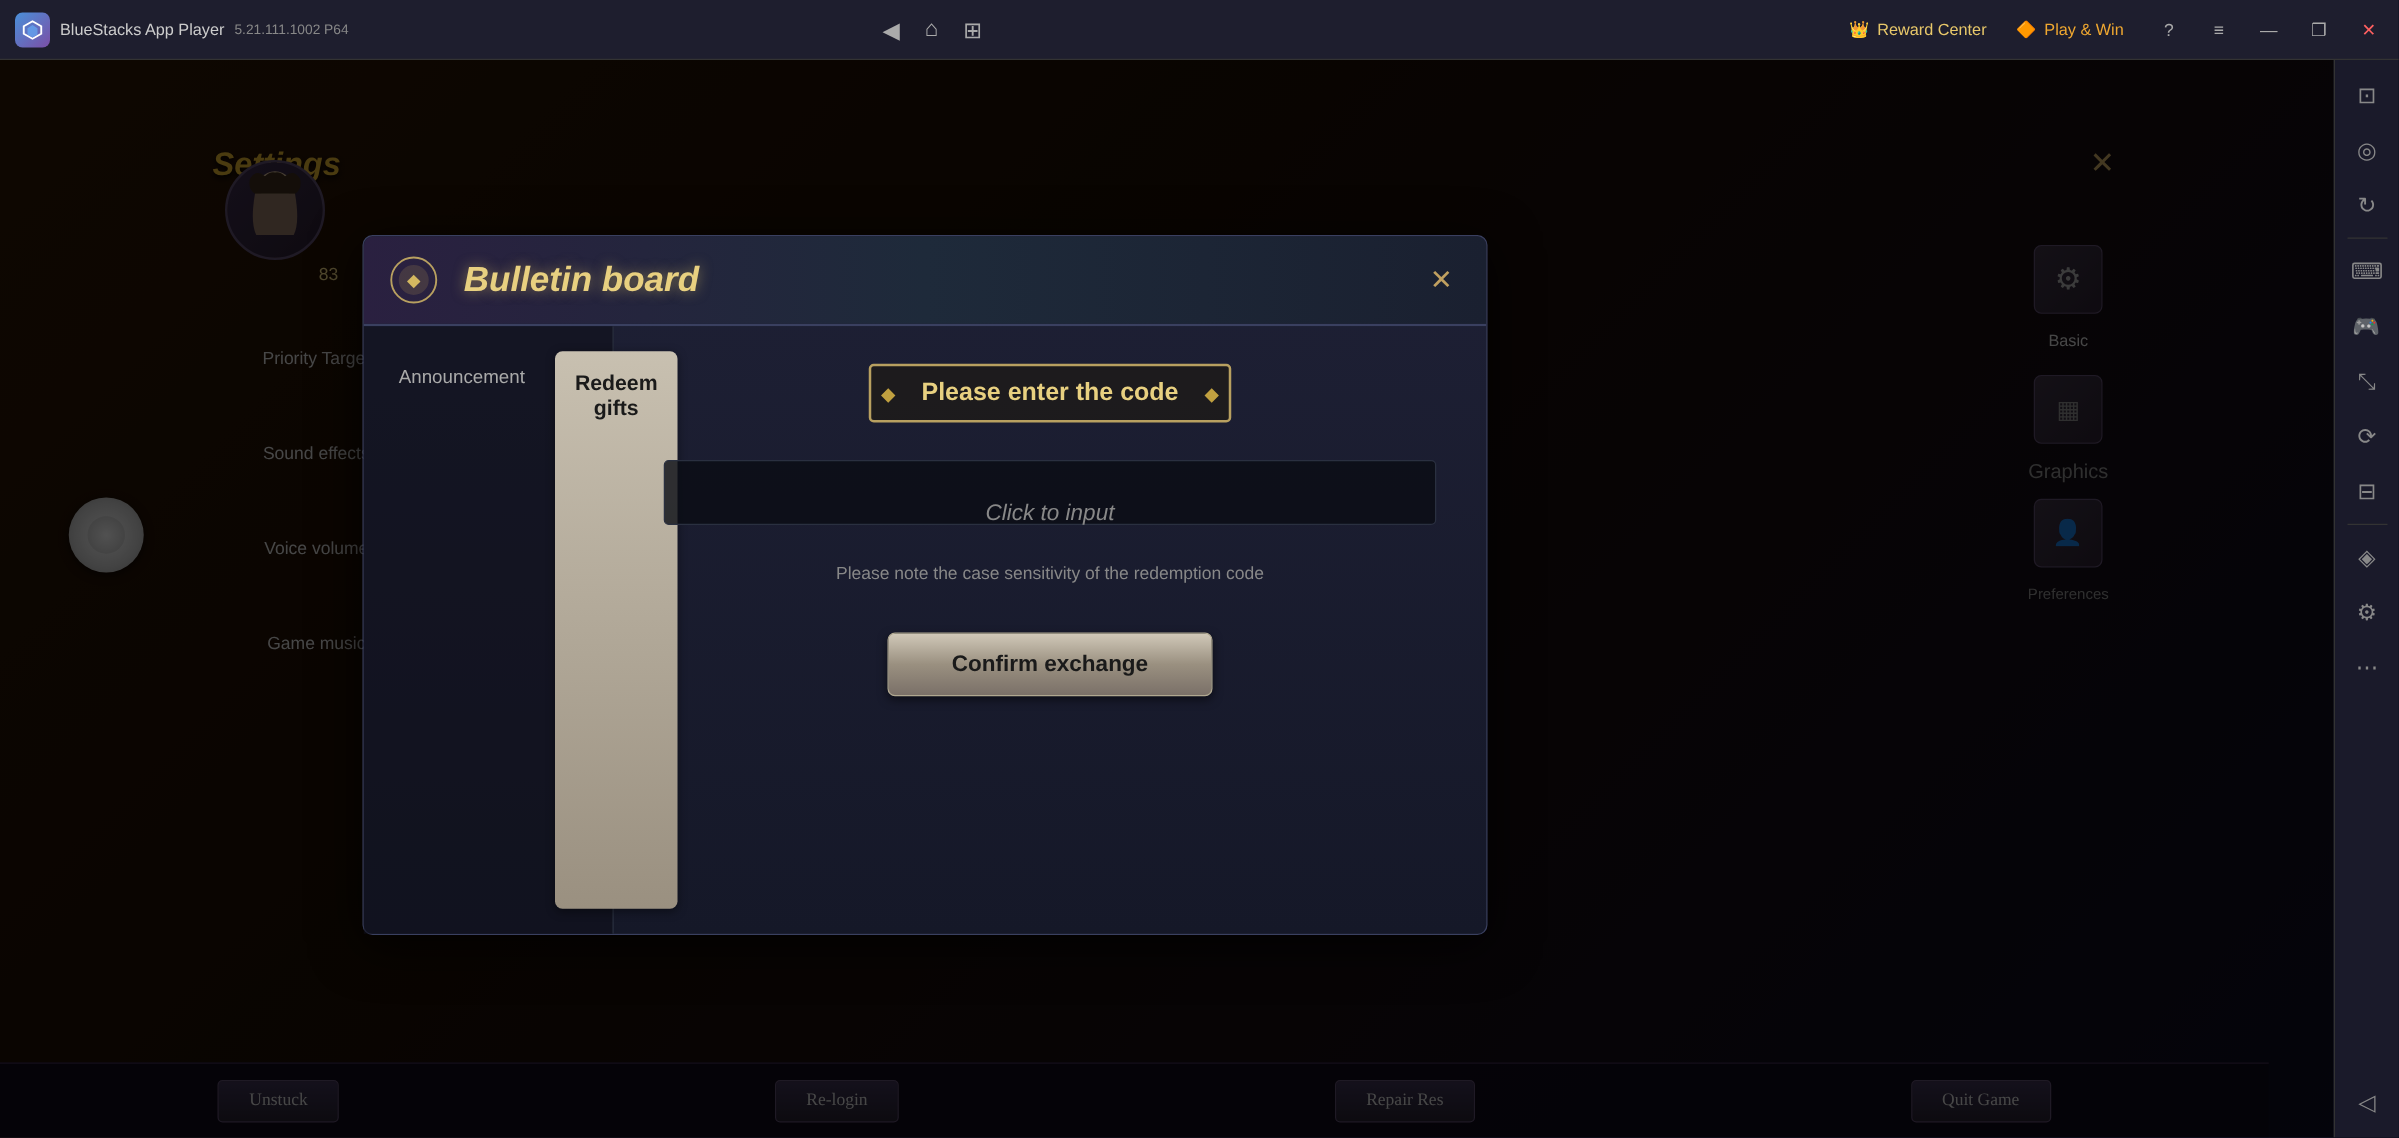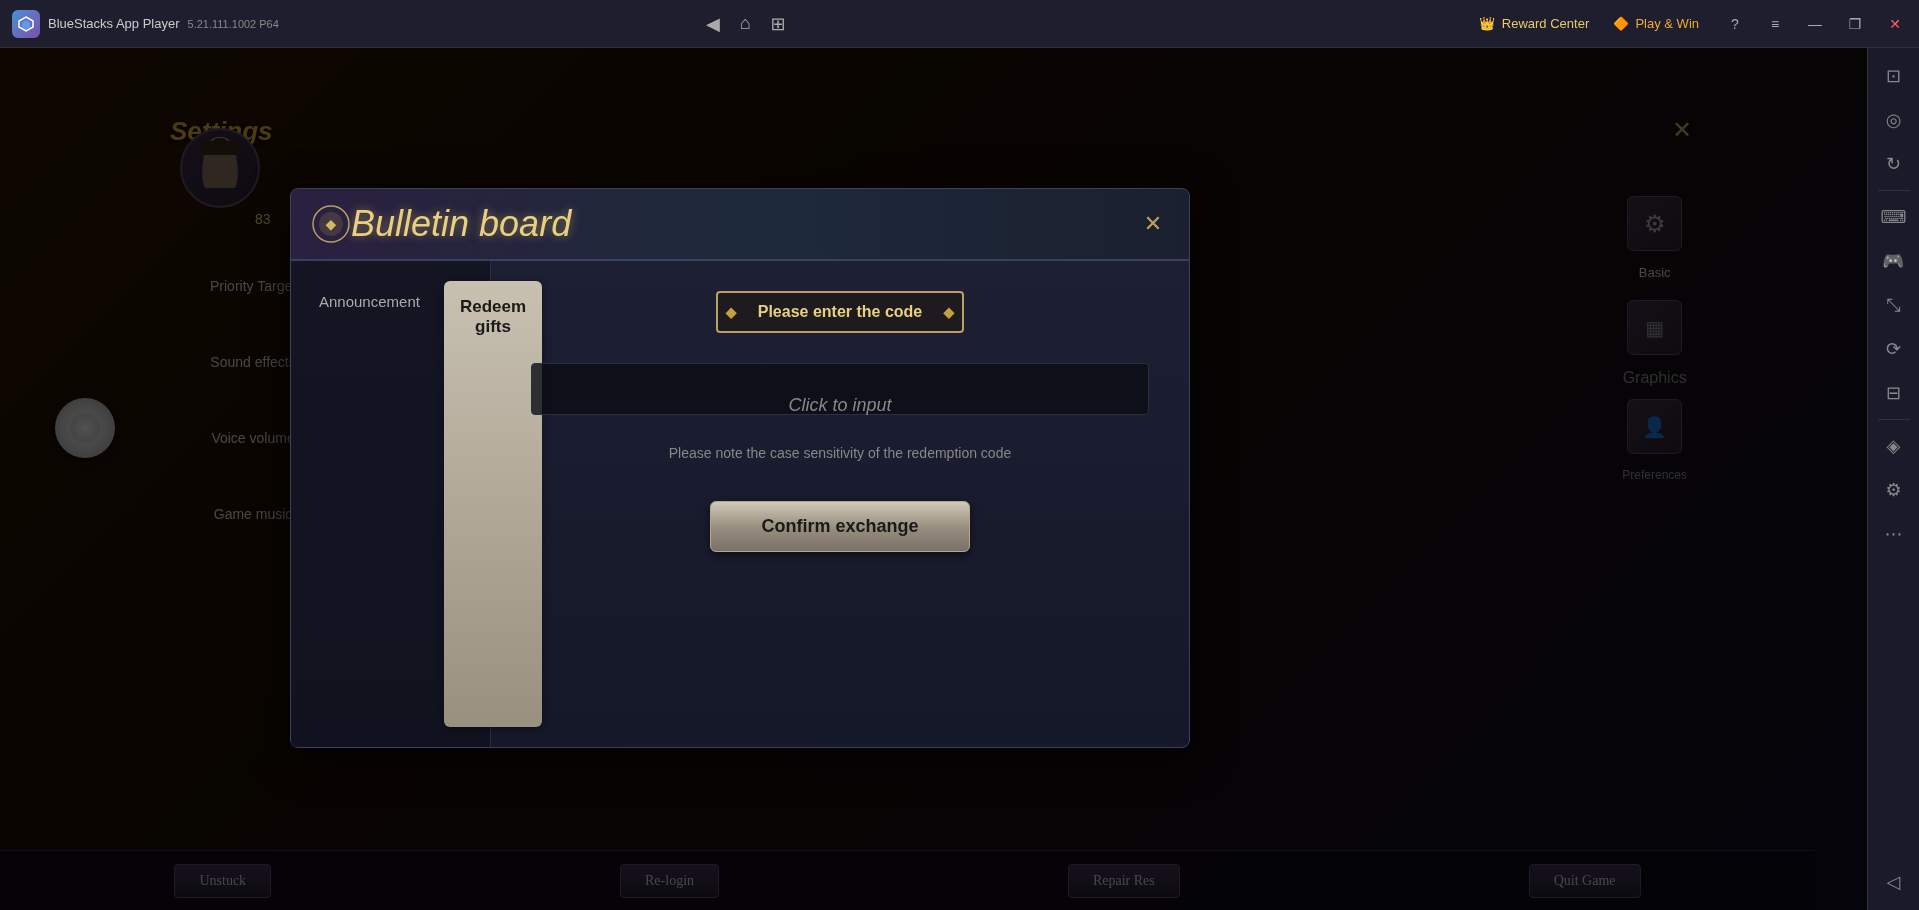--- a/index.html
+++ b/index.html
@@ -25,21 +25,20 @@
       position: absolute;
       top: 0;
       left: 0;
       right: 0;
       height: 48px;
       background: #1e1e2e;
       display: flex;
       align-items: center;
       z-index: 100;
       border-bottom: 1px solid #333;
-      justify-content: flex-end;
     }
 
     .titlebar-left {
       display: flex;
       align-items: center;
       gap: 8px;
       padding: 0 12px;
       flex: 1;
     }
 
@@ -236,24 +235,25 @@
       background: linear-gradient(90deg, #2a2040 0%, #1e2a3a 50%, #1a2030 100%);
       border-radius: 8px 8px 0 0;
       border-bottom: 2px solid #3a4060;
       display: flex;
       align-items: center;
       padding: 0 20px;
     }
 
     .modal-title {
       color: #e8d080;
-      font-size: 36px;
+      font-size: 28px;
       font-style: italic;
-      font-weight: normal;
+      font-weight: bold;
       text-shadow: 0 0 10px rgba(230,200,100,0.5);
+      margin-left: 20px;
     }
 
     .modal-close {
       position: absolute;
       right: 20px;
       top: 50%;
       transform: translateY(-50%);
       color: #c0a060;
       font-size: 22px;
       cursor: pointer;
@@ -309,21 +309,21 @@
     }
 
     
     .code-title {
       position: relative;
       padding: 10px 40px;
       border: 2px solid #b8a060;
       border-radius: 4px;
       background: rgba(30,25,15,0.6);
       color: #e8d080;
-      font-size: 16px;
+      font-size: 20px;
       font-weight: bold;
       text-align: center;
     }
 
     .code-title::before,
     .code-title::after {
       content: '◆';
       position: absolute;
       top: 50%;
       transform: translateY(-50%);

